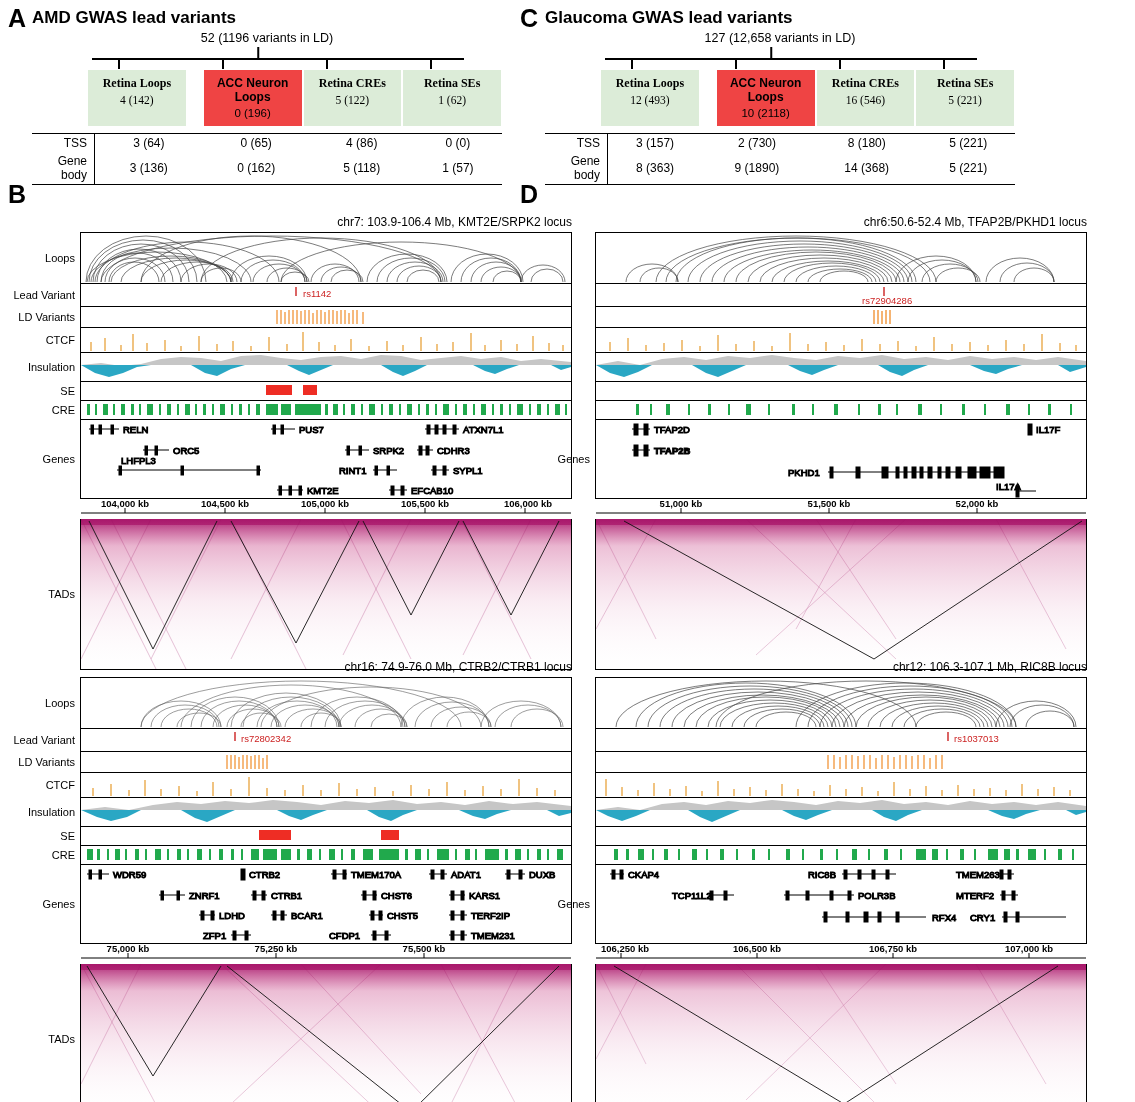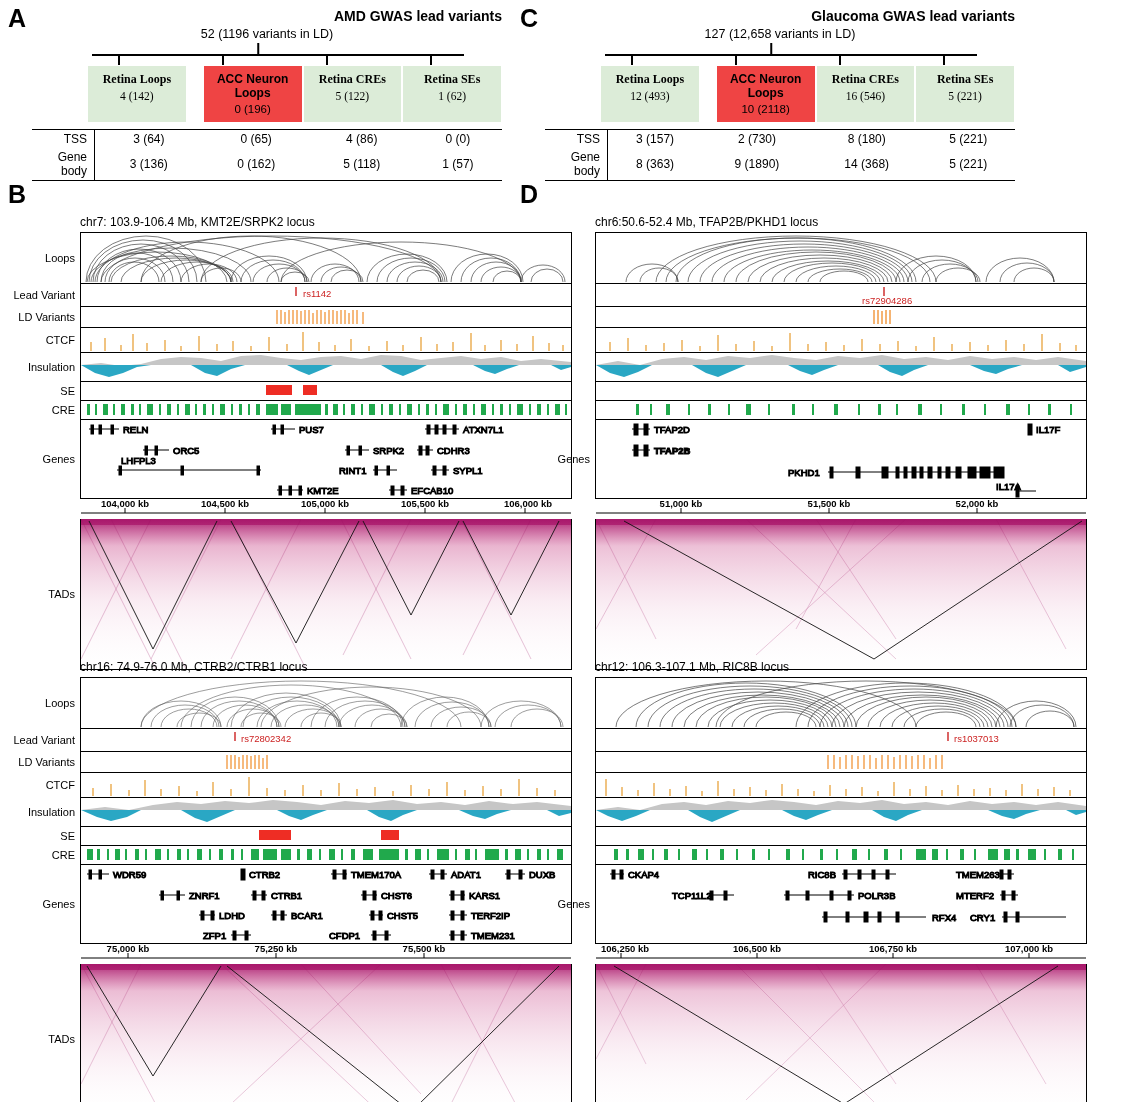--- a/index.html
+++ b/index.html
@@ -1,39 +1,39 @@
 <!DOCTYPE html>
 <html><head>
 <meta charset="utf-8">
 <style>
   html,body{margin:0;padding:0;background:#fff;}
   body{width:1135px;height:1102px;font-family:"Liberation Sans",sans-serif;color:#000;position:relative;overflow:hidden;}
   .panel-letter{position:absolute;font-size:25px;font-weight:bold;font-family:"Liberation Sans",sans-serif;}
   
   .summary{position:absolute;width:470px;}
-  .summary .title{text-align:right;font-size:14px;font-weight:bold;}
+  .summary .title{text-align:left;font-size:17px;font-weight:bold;}
   .summary .subtitle{text-align:center;font-size:12.5px;margin-top:3px;}
   .bracket{position:relative;height:22px;margin-top:2px;}
   .bracket .hbar{position:absolute;left:60px;right:38px;top:11px;height:1.5px;background:#000;}
   .bracket .stem{position:absolute;left:50%;top:0;width:1.5px;height:11px;background:#000;transform:translateX(-50%);}
   .bracket .tick{position:absolute;top:11px;width:1.5px;height:11px;background:#000;}
   .boxrow{display:flex;margin-left:55px;}
   .cbox{flex:1;border:1px solid #fff;text-align:center;padding:6px 0 7px 0;font-size:12px;}
   .cbox .lbl{font-weight:bold;display:block;margin-bottom:3px;}
   .cbox .val{display:block;font-size:11.5px;}
   .green{background:#dcecd8;font-family:Liberation Serif, serif;}
   .purple{background:#ef4444;margin-left:16px;}
   table.sum{border-collapse:collapse;margin-top:6px;width:100%;}
   table.sum td{font-size:12px;text-align:center;padding:2px 0;}
   table.sum td.rowhead{text-align:right;padding-right:7px;width:55px;border-right:1.3px solid #000;}
   table.sum tr.top td{border-top:1.3px solid #000;}
   table.sum tr.bot td{border-bottom:1.3px solid #000;margin-top:48px;}
   
   .locus{position:absolute;width:492px;}
-  .locus .ltitle{text-align:left;font-size:12px;margin-bottom:3px;}
+  .locus .ltitle{text-align:right;font-size:12px;margin-bottom:3px;}
   .lbody{position:relative;border:1px solid #000;background:#fff;}
   .trackrow{position:relative;border-bottom:1px solid #000;}
   .trackrow:last-child{border-bottom:none;}
   .rowlabel{position:absolute;right:100%;top:50%;transform:translateY(-50%);
     font-size:11px;white-space:nowrap;padding-right:6px;text-align:right;}
   svg{display:block;}
   .axis{font-size:9.5px;font-weight:bold;}
   .genelbl{font-size:9.5px;}
   .rsid{font-size:9.5px;}
 </style>

